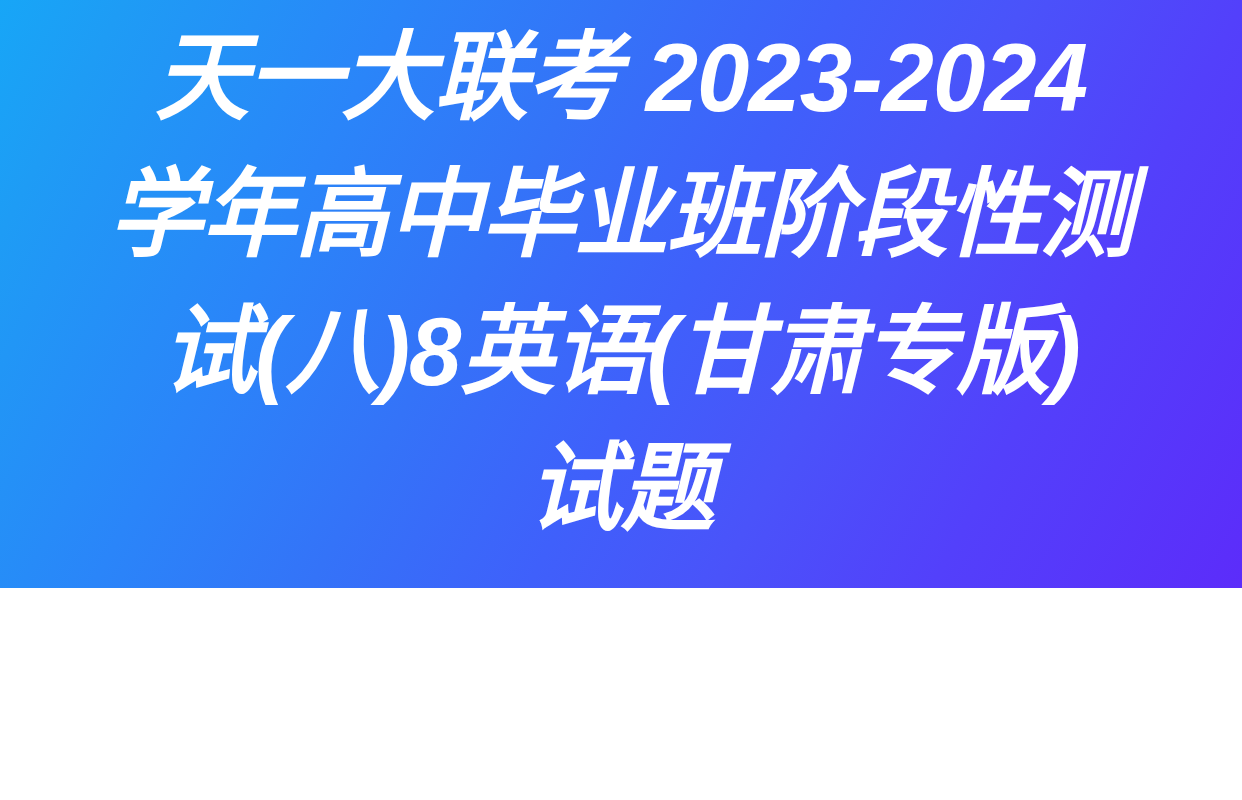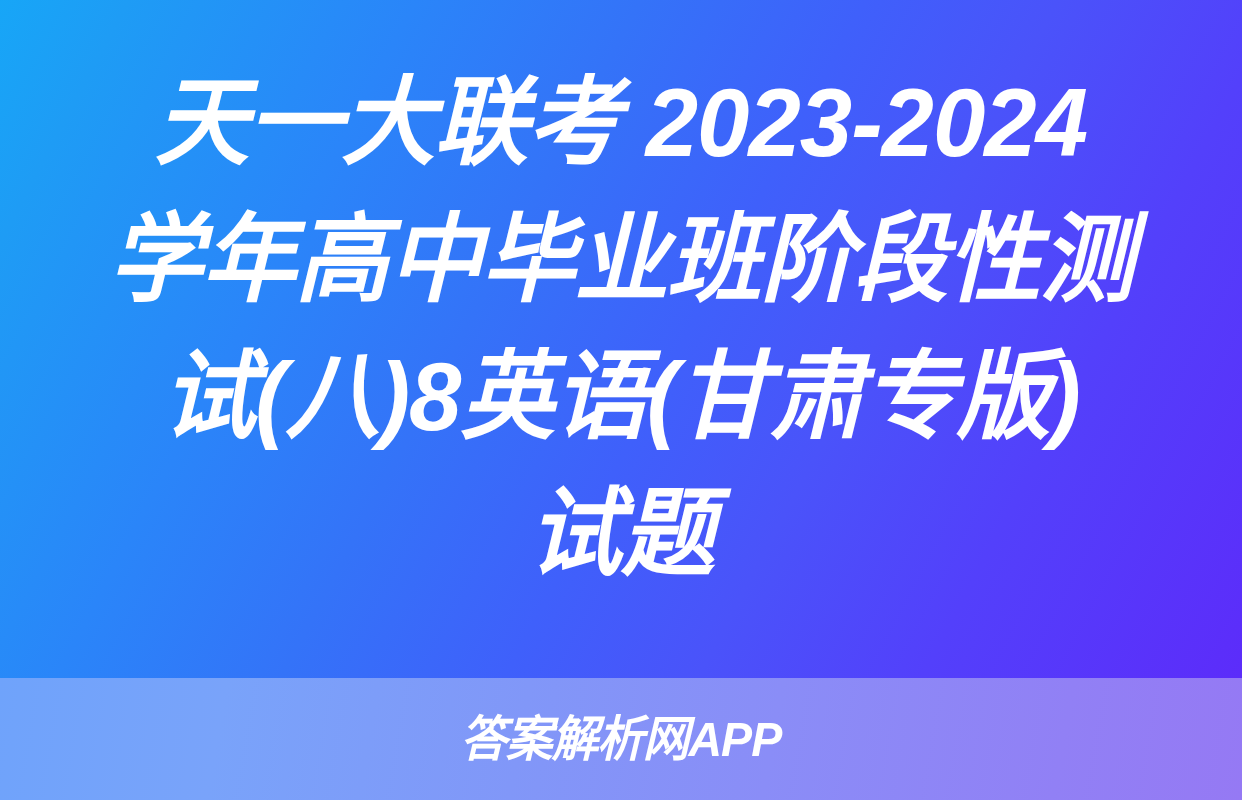--- a/index.html
+++ b/index.html
@@ -16,21 +16,21 @@
     overflow: hidden;
     font-family: "Liberation Sans", "DejaVu Sans", sans-serif;
   }
 
   
   .hero {
     position: absolute;
     left: 0;
     top: 0;
     width: 1242px;
-    height: 678px;
+    height: 588px;
     background: linear-gradient(118deg,
                 #17A6F7 0%,
                 #1E9CF5 8%,
                 #2A85F9 26%,
                 #3473F8 40%,
                 #3F60FB 54%,
                 #4A53FA 66%,
                 #5340FB 80%,
                 #5C2CFA 100%);
     display: flex;
@@ -96,17 +96,14 @@
 
   <div class="hero">
     <div class="title-block">
       <div class="title-line">天一大联考 2023-2024</div>
       <div class="title-line">学年高中毕业班阶段性测</div>
       <div class="title-line">试(八)8英语(甘肃专版)</div>
       <div class="title-line">试题</div>
     </div>
   </div>
 
-  <div class="footer-band">
-    <div class="watermark">答案解析网APP</div>
-  </div>
 
 </div>
 
 </body></html>

